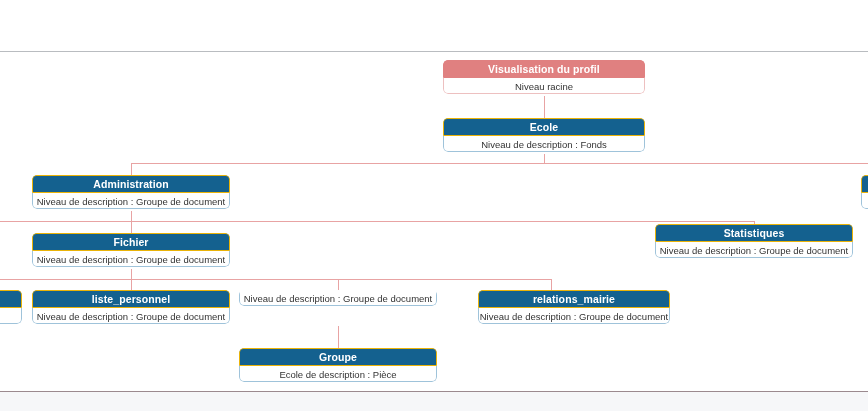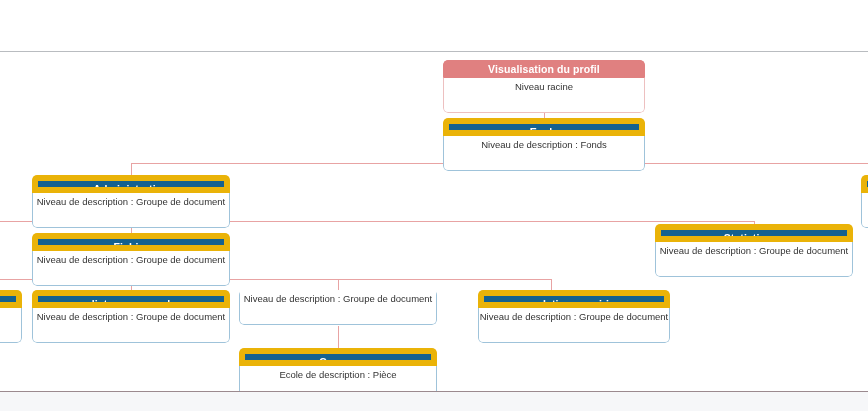--- a/index.html
+++ b/index.html
@@ -84,37 +84,37 @@
     font-size: 10.5px;
     font-weight: bold;
     color: #ffffff;
     letter-spacing: 0.1px;
     border-radius: 4px 4px 0 0;
     white-space: nowrap;
     overflow: hidden;
   }
   .node-body {
     box-sizing: border-box;
-    height: 35px;
+    height: 16px;
     line-height: 17px;
     text-align: center;
     font-size: 9.5px;
     color: #333333;
     background: #ffffff;
     border: 1px solid #9fc3da;
     border-top: none;
     border-radius: 0 0 5px 5px;
     white-space: nowrap;
     overflow: hidden;
   }
 
   
   .node.blue .node-head {
     background: #14618f;
-    border: 6px solid #eab308;
+    border: 1px solid #eab308;
   }
   
   .node.red .node-head {
     background: #e08080;
     border: 1px solid #e08080;
   }
   .node.red .node-body {
     border-color: #edc0c0;
   }
 </style>

